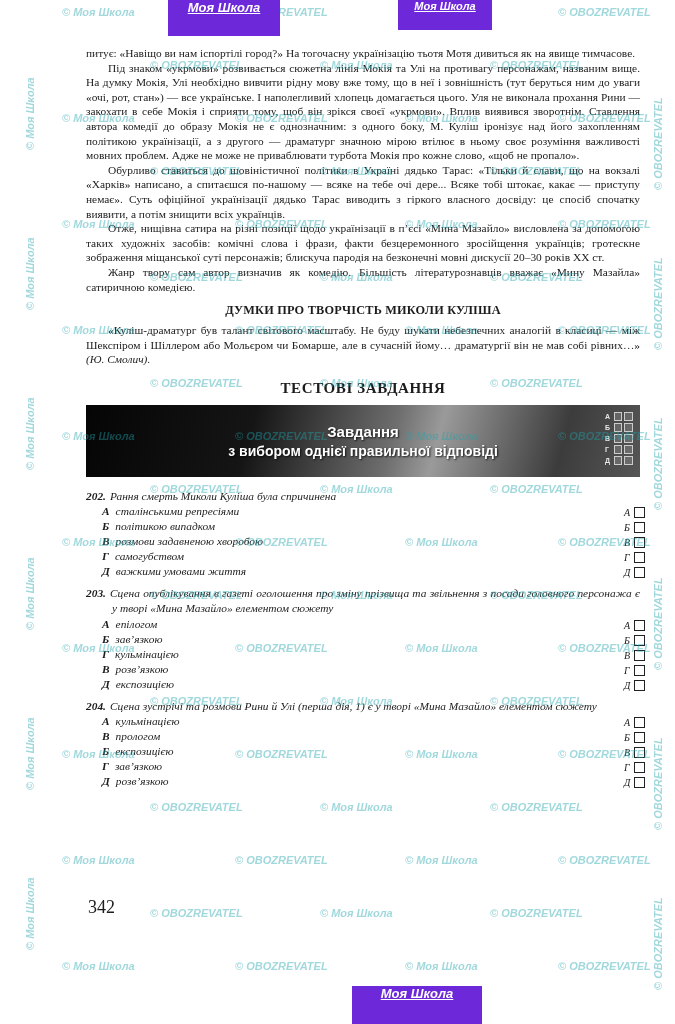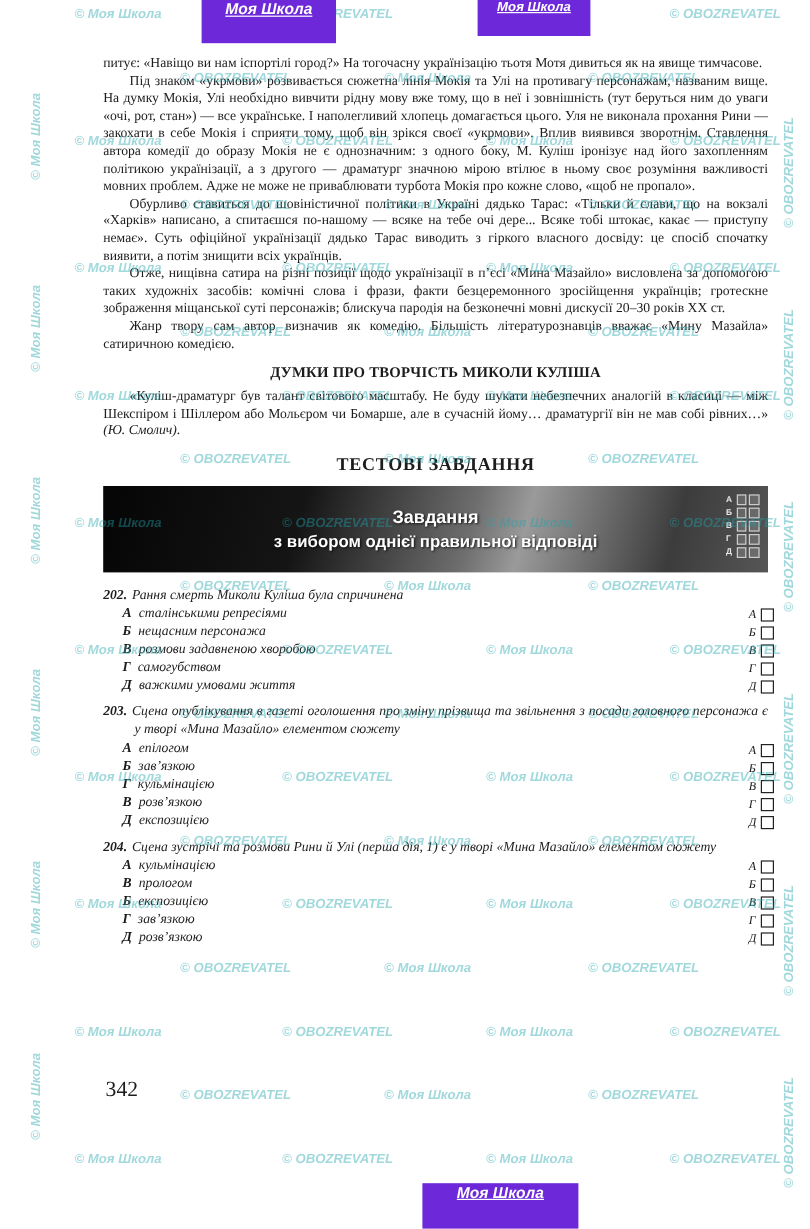--- a/index.html
+++ b/index.html
@@ -224,21 +224,21 @@
             <span class="ms-box"></span>
           </div>
       </div>
     </div>
 
     <div class="question">
       <div class="q-head"><span class="q-num">202.</span><span>Рання смерть Миколи Куліша була спричинена</span></div>
       <div class="q-body">
         <div class="options">
           <div class="option"><span class="opt-letter">А</span><span>сталінськими репресіями</span></div>
-          <div class="option"><span class="opt-letter">Б</span><span>нещасним персонажа</span></div>
+          <div class="option"><span class="opt-letter">Б</span><span>політикою випадком</span></div>
           <div class="option"><span class="opt-letter">В</span><span>розмови задавненою хворобою</span></div>
           <div class="option"><span class="opt-letter">Г</span><span>самогубством</span></div>
           <div class="option"><span class="opt-letter">Д</span><span>важкими умовами життя</span></div>
         </div>
         <div class="answers">
           <div class="ans-row">
               <span class="ans-letter">А</span>
               <span class="ans-box"></span>
             </div>
           <div class="ans-row">

